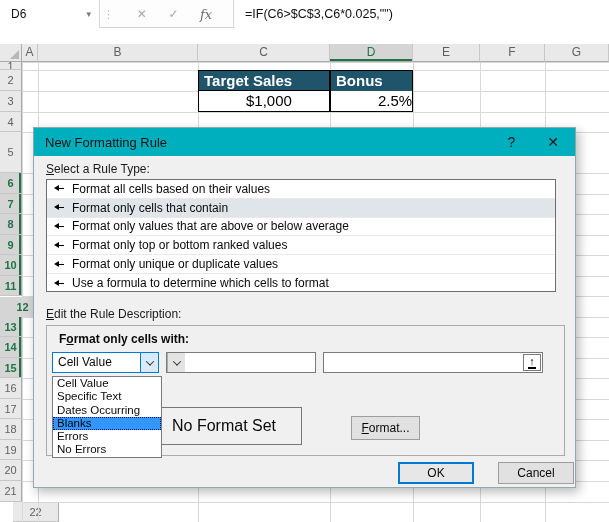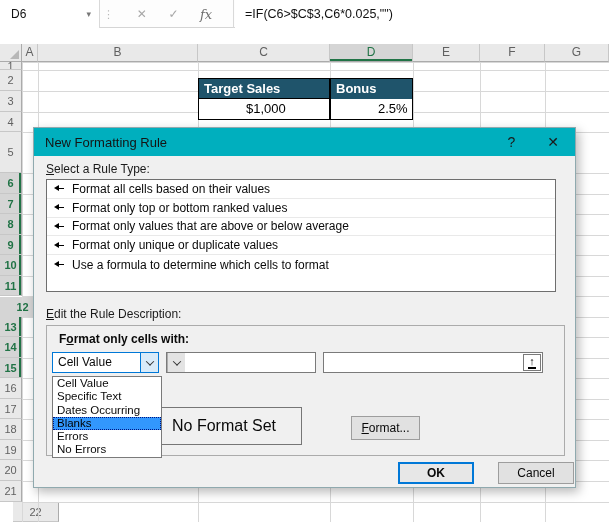--- a/index.html
+++ b/index.html
@@ -23,21 +23,21 @@
   
   #grid{position:absolute;left:0;top:0;width:609px;height:522px;}
   #grid .colhdr{position:absolute;background:#E9E9E9;border-right:1px solid #C7C7C7;border-bottom:1px solid #ABABAB;font-size:12px;color:#616161;text-align:center;line-height:17px;}
   #grid .colhdr.sel{background:#D5D5D5;color:var(--excel-green);box-shadow:inset 0 -2px 0 var(--excel-green);}
   #grid .rowhdr{position:absolute;background:#E9E9E9;border-right:1px solid #ABABAB;border-bottom:1px solid #C7C7C7;font-size:11px;color:#616161;text-align:center;overflow:hidden;}
   #grid .rowhdr.sel{background:#D5D5D5;color:var(--excel-green);box-shadow:inset -2px 0 0 var(--excel-green);font-weight:bold;}
   #grid .corner{position:absolute;background:#E9E9E9;border-right:1px solid #ABABAB;border-bottom:1px solid #ABABAB;}
   #grid .corner::after{content:'';position:absolute;right:2px;bottom:2px;border-left:9px solid transparent;border-bottom:9px solid #B7B7B7;}
   #grid .vline{position:absolute;width:1px;background:#D8D8D8;}
   #grid .hline{position:absolute;height:1px;background:#D8D8D8;}
-  #grid .cell{position:absolute;font-size:13px;padding-left:5px;white-space:nowrap;overflow:hidden;margin-top:8px;}
+  #grid .cell{position:absolute;font-size:15px;padding-left:5px;white-space:nowrap;overflow:hidden;}
   #grid .cell.header{background:var(--header-fill);color:#fff;font-weight:bold;border:1px solid #000;}
   #grid .cell.value{background:#fff;color:#000;border:1px solid #000;border-top:none;padding-left:47px;}
 
   
   #dlg{position:absolute;left:33px;top:127px;width:543px;height:361px;background:#F0F0F0;border:1px solid #8FA9AE;box-shadow:3px 4px 10px rgba(0,0,0,.28);}
   #dlg-title{height:28px;background:var(--title-teal);display:flex;align-items:center;padding:0 16px 0 11px;font-size:13px;color:#141414;}
   #dlg-title .ttl{flex:0 0 auto;}
   #dlg-title .help{margin-left:auto;font-size:14px;color:#1A1A1A;}
   #dlg-title .close{margin-left:32px;font-size:14px;color:#1A1A1A;}
   .dlabel{position:absolute;font-size:12px;color:#1A1A1A;}
@@ -59,21 +59,21 @@
   #combo1 .btn{background:#D9EBF9;border-left:1px solid var(--focus-blue);}
   #combo2{left:119px;width:150px;border:1px solid #7A7A7A;}
   #combo2 .btn{background:#E3E3E3;border-left:1px solid #ACACAC;}
   #field{position:absolute;left:276px;top:26px;width:220px;height:21px;background:#fff;border:1px solid #7A7A7A;}
   #field input{position:absolute;left:1px;top:1px;width:194px;height:17px;border:none;outline:none;font-size:12px;font-family:"Liberation Sans",sans-serif;background:transparent;}
   #rangebtn{position:absolute;right:1px;top:1px;width:18px;height:17px;background:#fff;border:1px solid #7A7A7A;display:flex;align-items:center;justify-content:center;}
   #rangebtn .up{display:inline-block;border-bottom:2px solid #000;padding:0 1px;font-size:11px;font-weight:bold;line-height:11px;color:#000;}
   #previewbox{position:absolute;left:114px;top:81px;width:141px;height:38px;border:1px solid #767676;}
   #previewbox .ptxt{font-size:16px;color:#0A0A0A;line-height:36px;padding-left:10px;}
   #formatbtn{position:absolute;left:304px;top:90px;width:69px;height:24px;background:#E1E1E1;border:1px solid #9D9D9D;font-size:12px;color:#0A0A0A;text-align:center;line-height:22px;}
-  #okbtn{position:absolute;left:364px;top:334px;width:76px;height:22px;background:#E7E7E7;border:2px solid var(--focus-blue);font-size:12px;color:#0A0A0A;text-align:center;line-height:18px;font-weight:bold;}
+  #okbtn{position:absolute;left:364px;top:334px;width:76px;height:22px;background:#E7E7E7;border:2px solid var(--focus-blue);font-size:12px;color:#0A0A0A;text-align:center;line-height:18px;}
   #cancelbtn{position:absolute;left:464px;top:334px;width:76px;height:22px;background:#E1E1E1;border:1px solid #9D9D9D;font-size:12px;color:#0A0A0A;text-align:center;line-height:20px;}
   #ddl{position:absolute;left:18px;top:248px;width:110px;background:#fff;border:1px solid #7A7A7A;z-index:6;}
   #ddl .opt{height:13.3px;line-height:13.3px;font-size:11.5px;color:#0A0A0A;padding-left:4px;white-space:nowrap;}
   #ddl .opt.hl{background:var(--dropdown-highlight);outline:1px dotted #00137F;outline-offset:-1px;color:#000;}
 </style>
 </head>
 <body>
 
 <div id="screen">
 
@@ -167,33 +167,40 @@
     <div class="dlabel" style="left:12px;top:34px;"><span class="u">S</span><span>elect a Rule Type:</span></div>
 
     <div id="rulelist">
       <div class="rt">
           <span class="rt-icon">
             <i class="head"></i>
             <i class="tail"></i>
           </span>
           <span>Format all cells based on their values</span>
         </div>
+      <div class="rt selected">
+          <span class="rt-icon">
+            <i class="head"></i>
+            <i class="tail"></i>
+          </span>
+          <span>Format only cells that contain</span>
+        </div>
+      <div class="rt">
+          <span class="rt-icon">
+            <i class="head"></i>
+            <i class="tail"></i>
+          </span>
+          <span>Format only values that are above or below average</span>
+        </div>
       <div class="rt">
           <span class="rt-icon">
             <i class="head"></i>
             <i class="tail"></i>
           </span>
           <span>Format only top or bottom ranked values</span>
-        </div>
-      <div class="rt">
-          <span class="rt-icon">
-            <i class="head"></i>
-            <i class="tail"></i>
-          </span>
-          <span>Format only values that are above or below average</span>
         </div>
       <div class="rt">
           <span class="rt-icon">
             <i class="head"></i>
             <i class="tail"></i>
           </span>
           <span>Format only unique or duplicate values</span>
         </div>
       <div class="rt">
           <span class="rt-icon">

